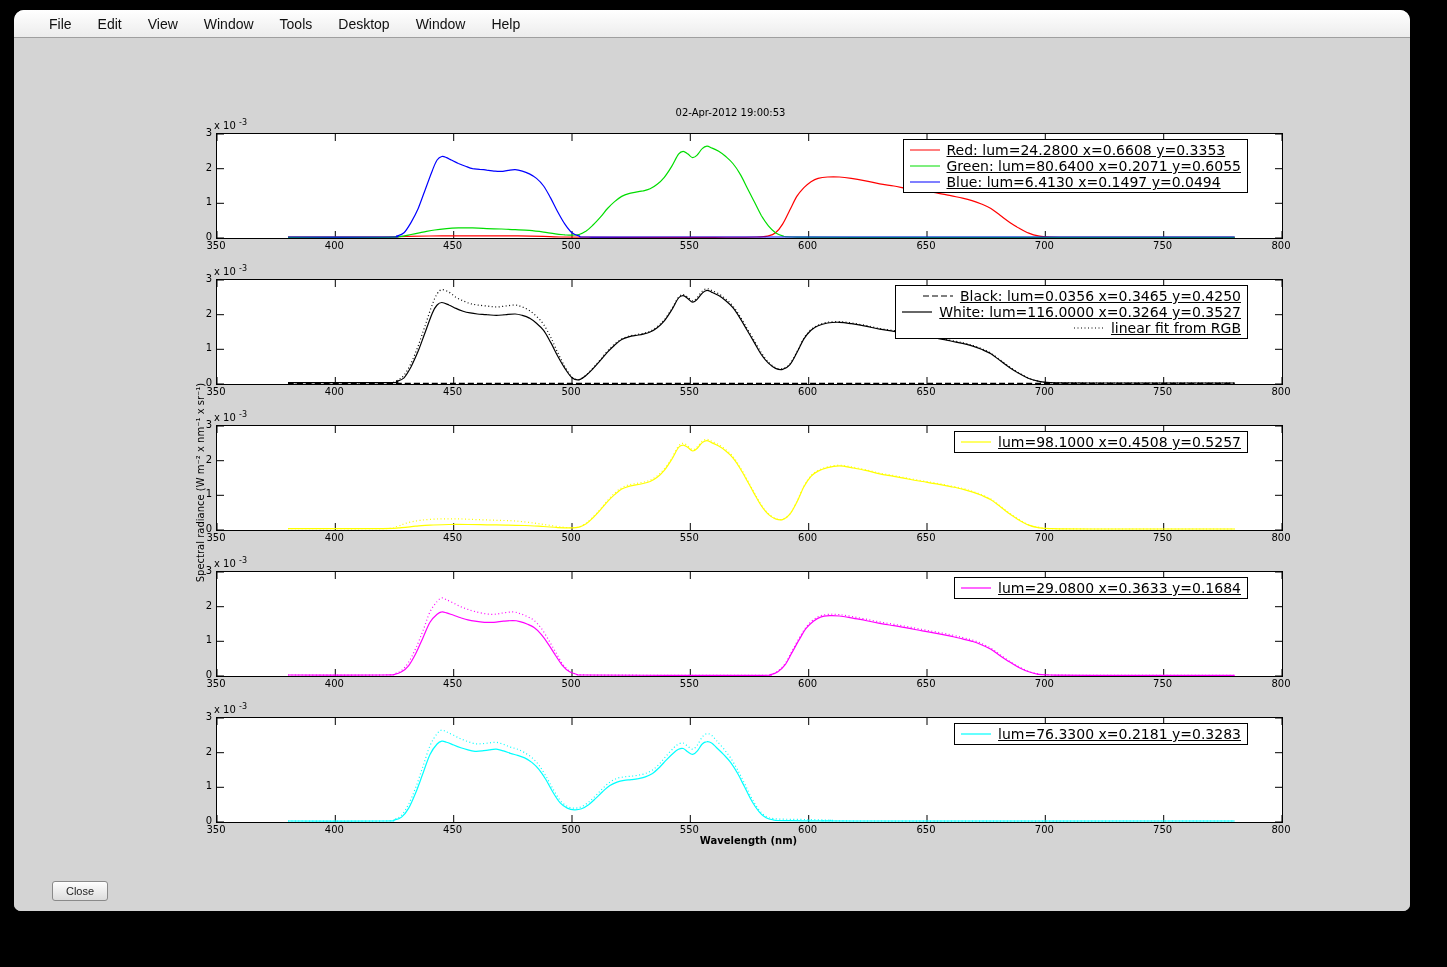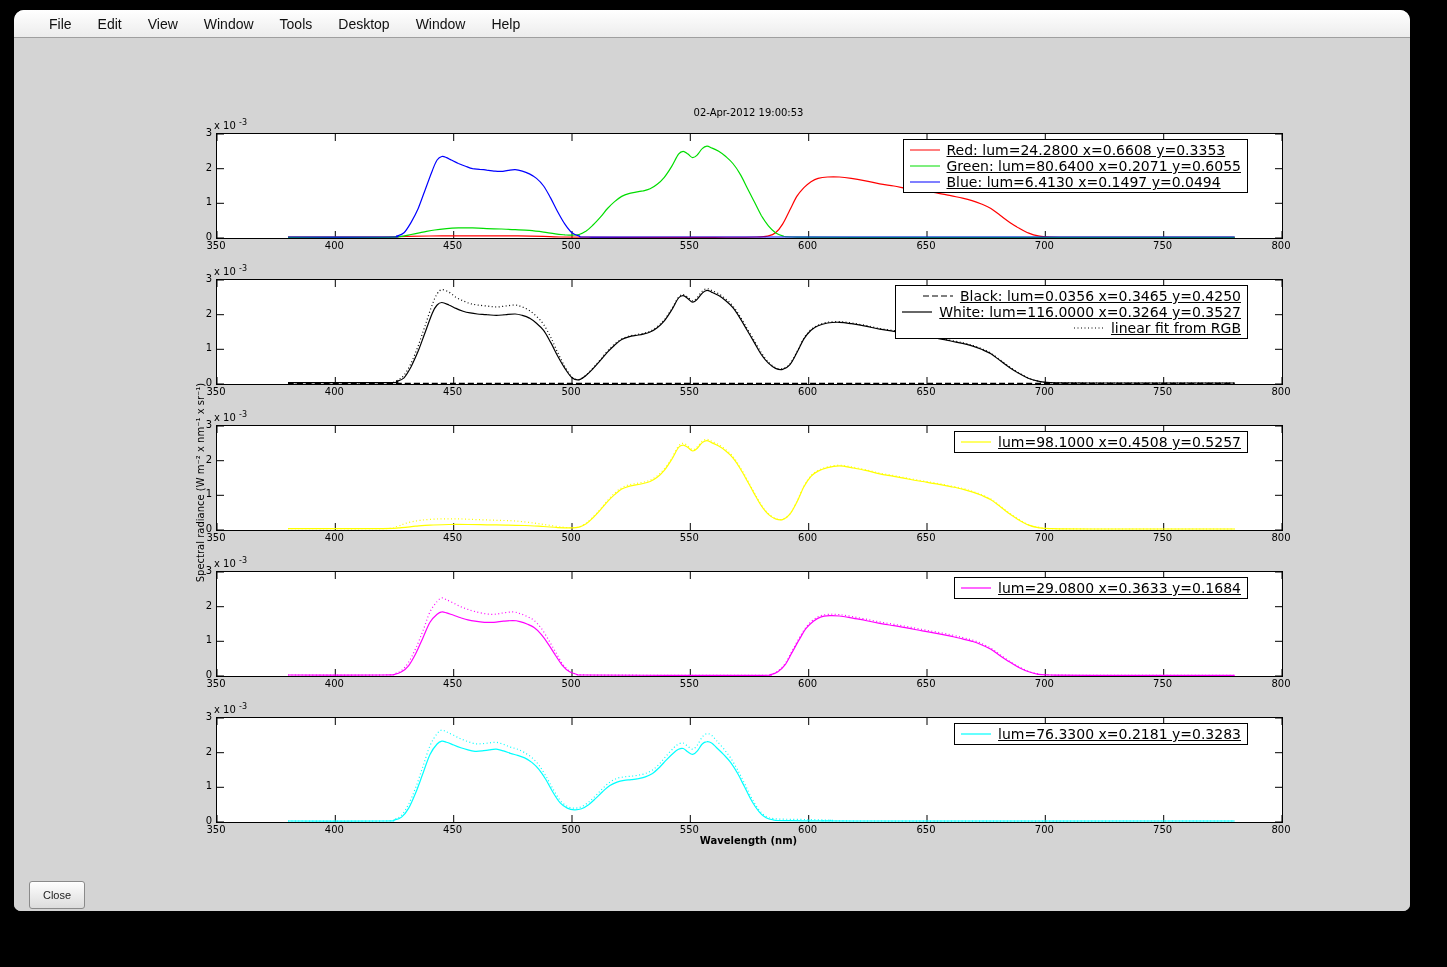--- a/index.html
+++ b/index.html
@@ -39,29 +39,29 @@
   .ylab{width:28px;text-align:right;}
   .explabel{position:absolute;font-size:10px;color:#000;font-family:"DejaVu Sans",sans-serif;}
   .explabel sup{font-size:8px;}
   .legend{
     position:absolute;background:#fff;border:1px solid #000;padding:2px 6px 2px 4px;
     display:flex;flex-direction:column;justify-content:center;
   }
   .legend-row{display:flex;align-items:center;gap:5px;height:16px;}
   .legend-row svg{flex:0 0 auto;}
   .legend-row span{font-size:14px;color:#000;white-space:nowrap;font-family:"DejaVu Sans",sans-serif;text-decoration:underline;}
-  #plot-title{position:absolute;left:202px;width:1065px;top:40px;text-align:center;
+  #plot-title{position:absolute;left:184px;width:1065px;top:40px;text-align:center;
     font-size:10px;color:#000;font-family:"DejaVu Sans",sans-serif;}
   #xlabel{position:absolute;left:202px;width:1065px;top:768px;text-align:center;
     font-size:10px;color:#000;font-family:"DejaVu Sans",sans-serif;font-weight:bold;}
   #ylabel{position:absolute;left:46px;top:410px;width:280px;text-align:center;
     transform:rotate(-90deg);transform-origin:center;font-size:10px;color:#000;
     font-family:"DejaVu Sans",sans-serif;}
   #close-btn{
-    position:absolute;left:15px;top:814px;width:56px;height:28px;
+    position:absolute;left:38px;top:814px;width:56px;height:20px;
     border:1px solid #8a8a8a;border-radius:3px;background:linear-gradient(#fefefe,#dcdcdc);
     font-size:11px;color:#222;font-family:"Liberation Sans",sans-serif;
     box-shadow:0 1px 0 rgba(255,255,255,.6) inset;
   }
 </style>
 </head>
 <body>
 
 <div id="window">
   <div id="menubar">

